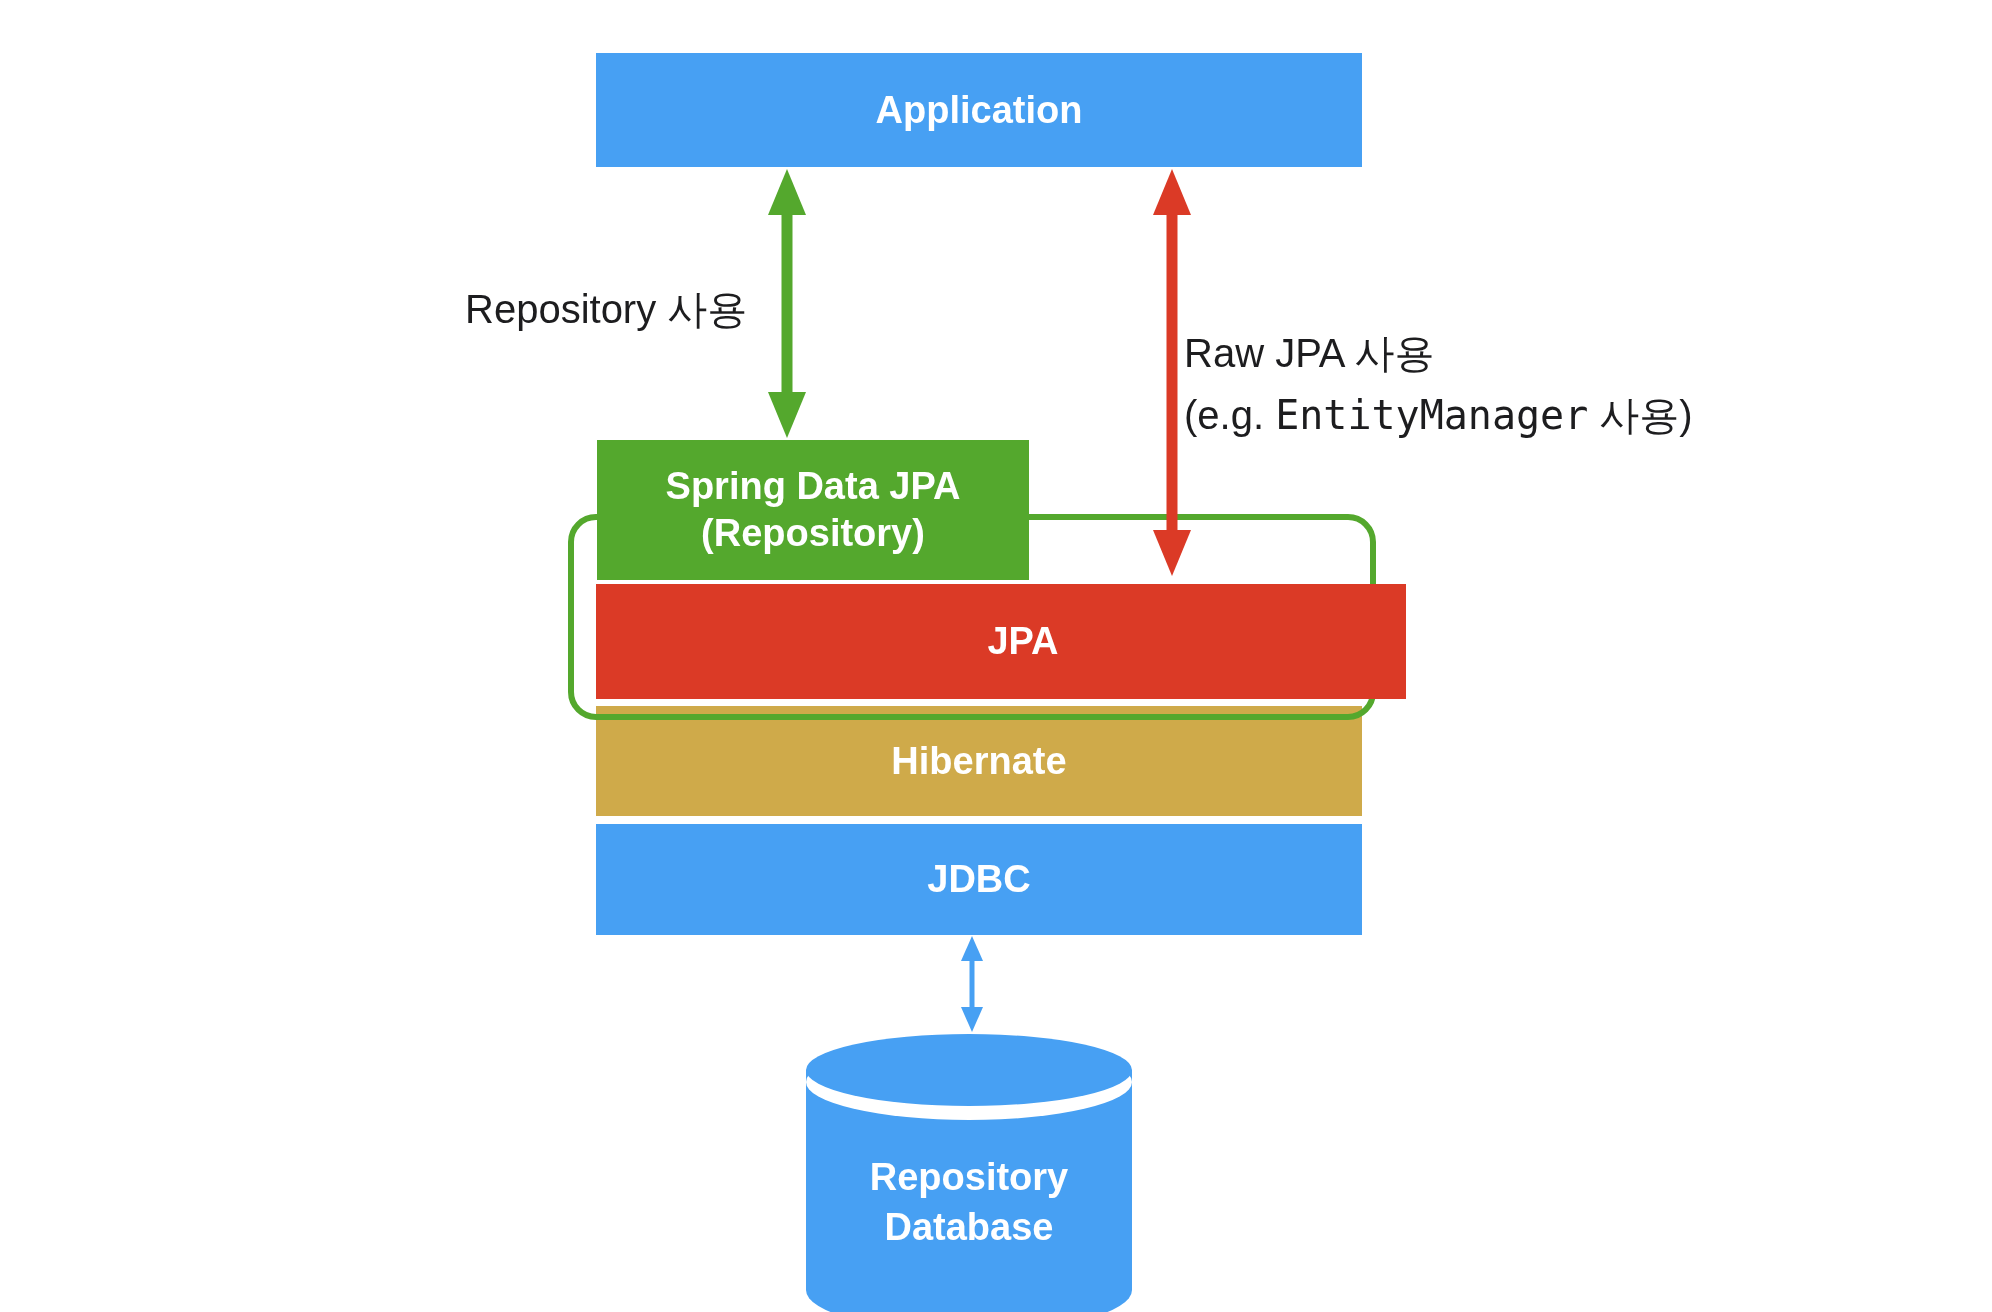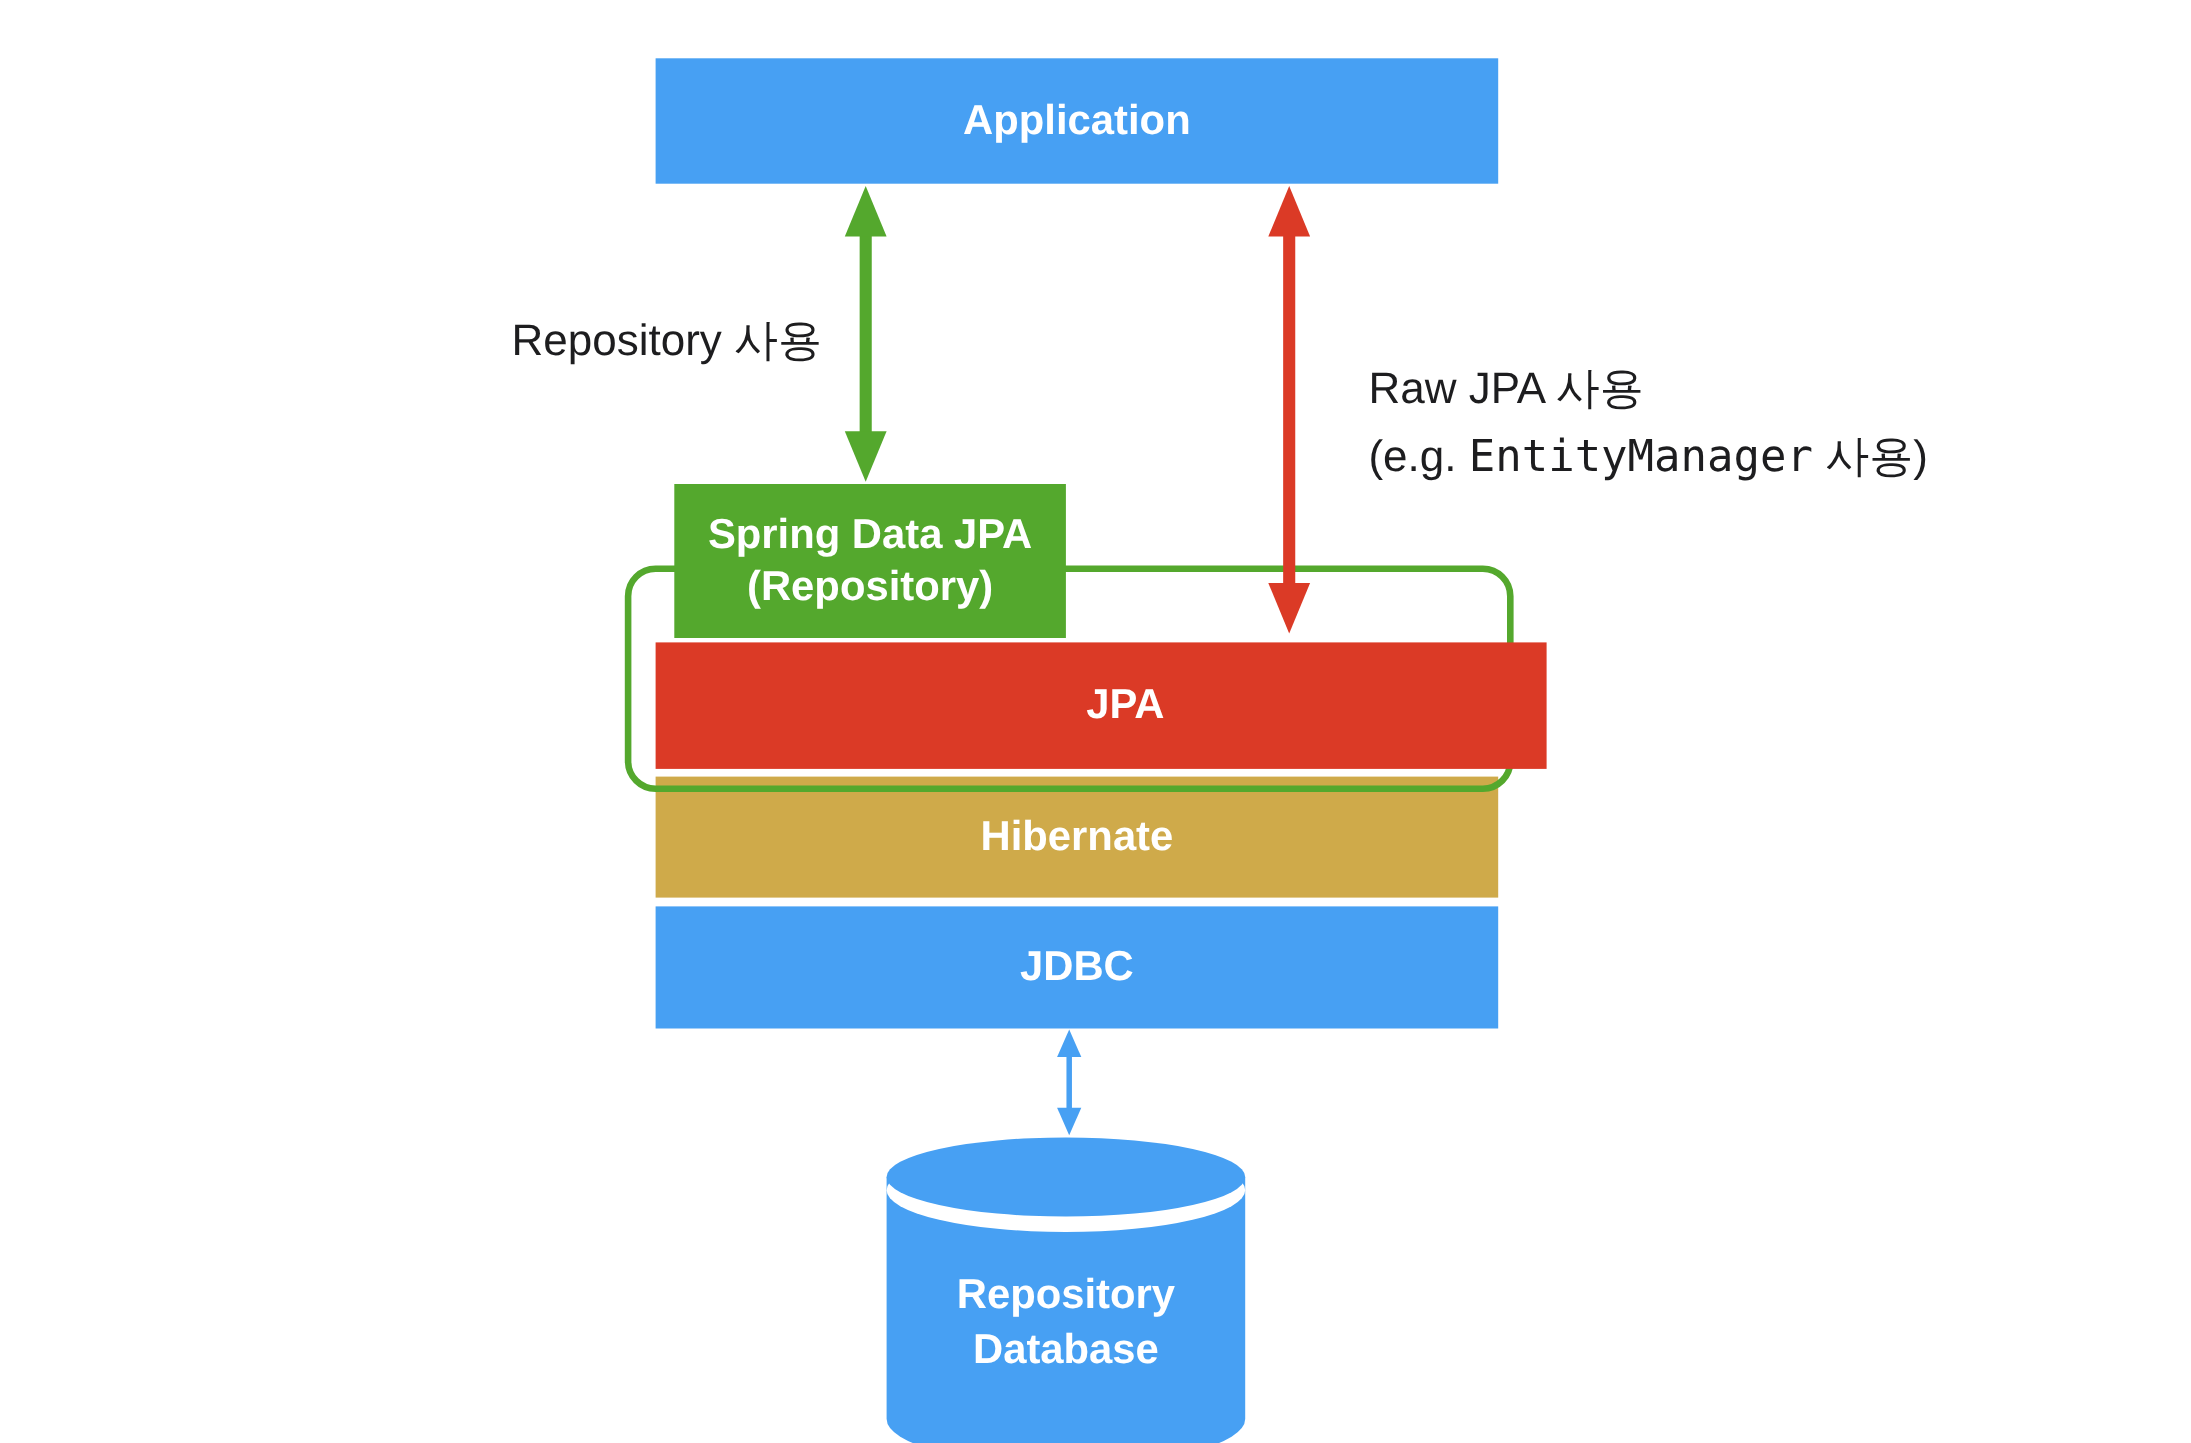--- a/index.html
+++ b/index.html
@@ -6,33 +6,33 @@
   .stage{
     position:relative;width:1992px;height:1312px;background:#ffffff;overflow:hidden;
     font-family:"Liberation Sans","DejaVu Sans",sans-serif;
     margin-top:30px;
   }
   .box{
     position:absolute;display:flex;align-items:center;justify-content:center;
     color:#ffffff;font-weight:bold;font-size:38px;text-align:center;line-height:47px;
   }
   .box-app      {left:596px;top:23px;  width:766px;height:114px;}
-  .box-spring   {left:613px;top:410px; width:356px;height:140px;z-index:3;}
+  .box-spring   {left:597px;top:410px; width:432px;height:140px;z-index:3;}
   .box-jpa      {left:596px;top:554px; width:766px;height:115px;z-index:2;}
   .box-hibernate{left:596px;top:676px; width:766px;height:110px;z-index:1;justify-content:center;}
   .box-jdbc     {left:596px;top:794px; width:766px;height:111px;}
   .outline{
     position:absolute;left:568px;top:484px;width:808px;height:206px;
     box-sizing:border-box;border:6px solid #54A82D;border-radius:28px;
     background:transparent;z-index:2;
   }
   .arrows{position:absolute;left:0;top:0;width:1992px;height:1312px;z-index:4;pointer-events:none;}
   .ann{position:absolute;color:#1d1d1f;font-size:40px;z-index:5;white-space:nowrap;}
   .ann-repo{left:465px;top:252px;}
-  .ann-raw {left:1244px;top:292px;line-height:62px;}
+  .ann-raw {left:1184px;top:292px;line-height:62px;}
   .mono{font-family:"DejaVu Sans Mono","Liberation Mono",monospace;}
   
   .cyl{position:absolute;left:806px;top:1004px;width:326px;height:298px;z-index:1;}
   .cyl-body{
     position:absolute;left:0;top:36px;width:326px;height:262px;
     border-radius:0 0 163px 163px / 0 0 42px 42px;
   }
   .cyl-sep{
     position:absolute;left:0;top:10px;width:326px;height:76px;
     border-radius:50%;background:#ffffff;

